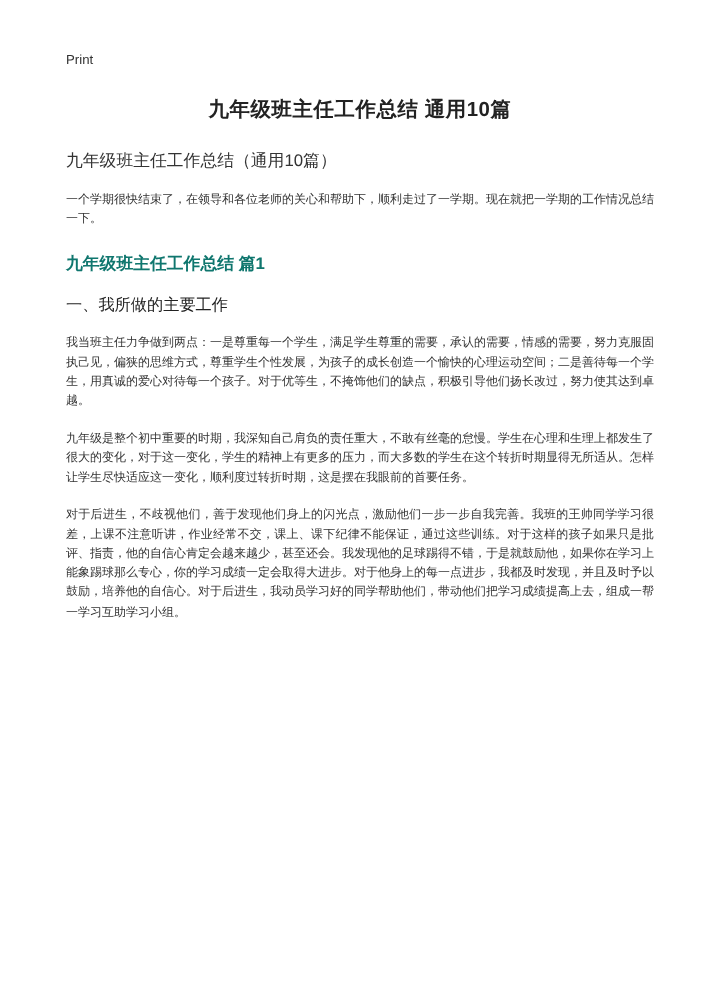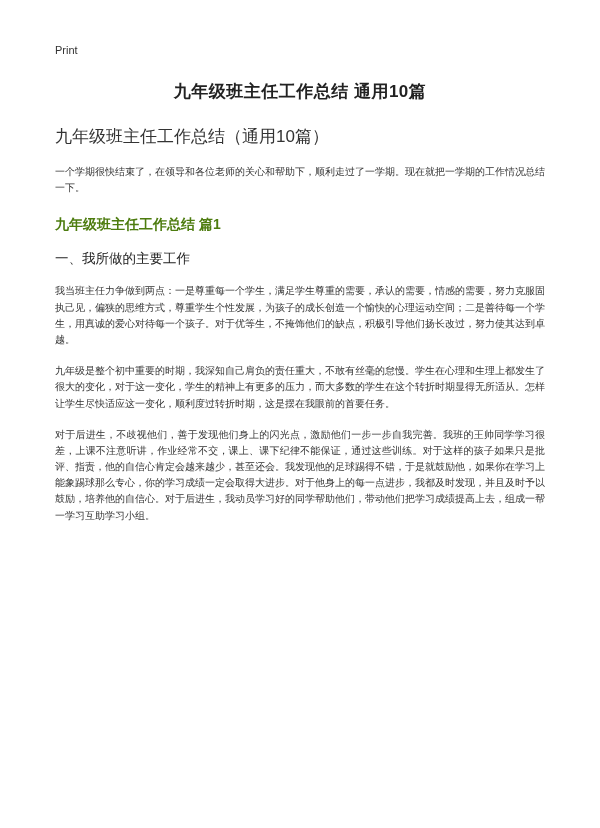--- a/index.html
+++ b/index.html
@@ -29,34 +29,34 @@
   }
   .doc-title {
     font-size: 17px;
     font-weight: bold;
     text-align: center;
     color: #222222;
     margin: 16px 0 22px 0;
     letter-spacing: 0.5px;
   }
   .subtitle {
-    font-size: 17px;
+    font-size: 14px;
     font-weight: normal;
     margin: 0 0 16px 0;
   }
   p.body-para {
     font-size: 10px;
     line-height: 1.62;
     text-align: justify;
     margin: 0 0 15px 0;
   }
   h2.section-heading {
     font-size: 14px;
     font-weight: bold;
-    color: #4d7c0f;
+    color: #0f766e;
     margin: 20px 0 16px 0;
   }
   h3.subsection-heading {
     font-size: 13.5px;
     font-weight: normal;
     color: #222222;
     margin: 0 0 15px 0;
   }
 </style>
 </head>

